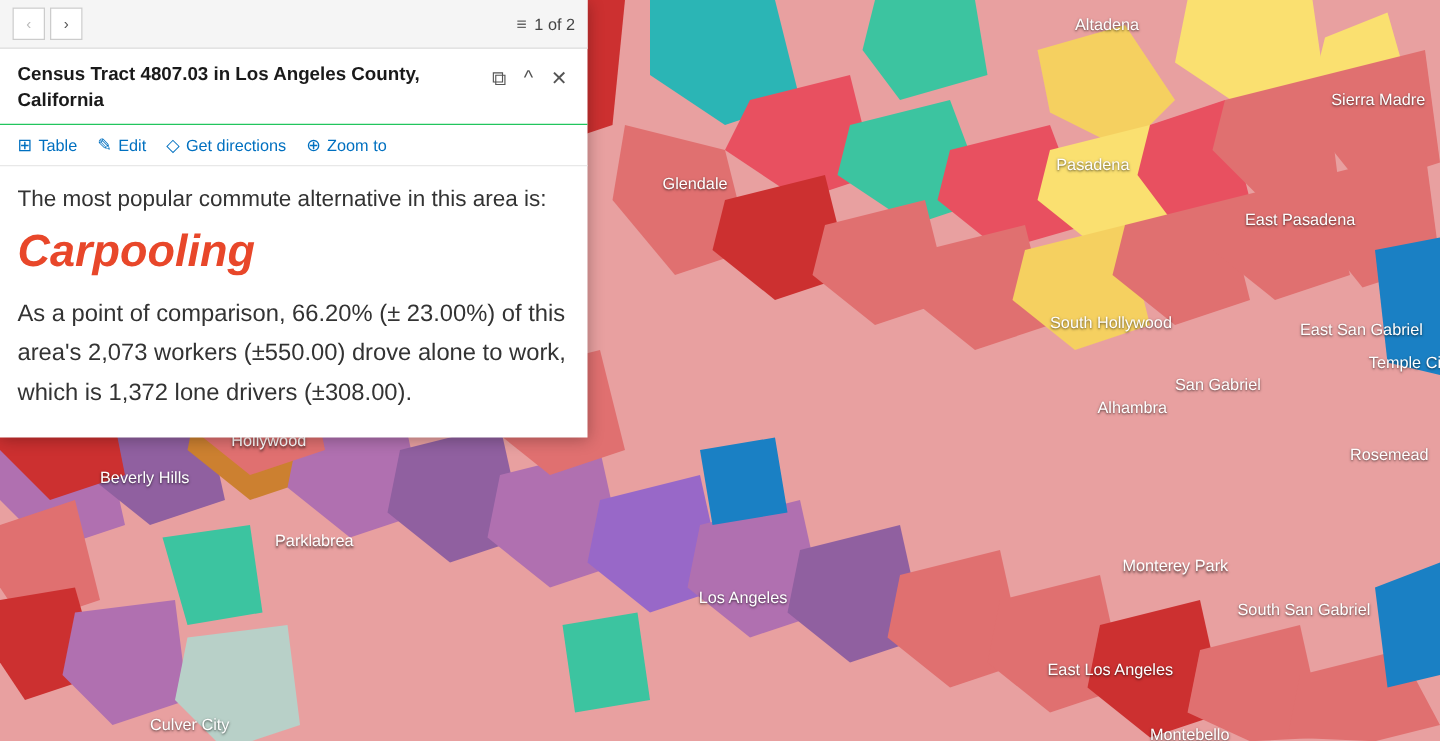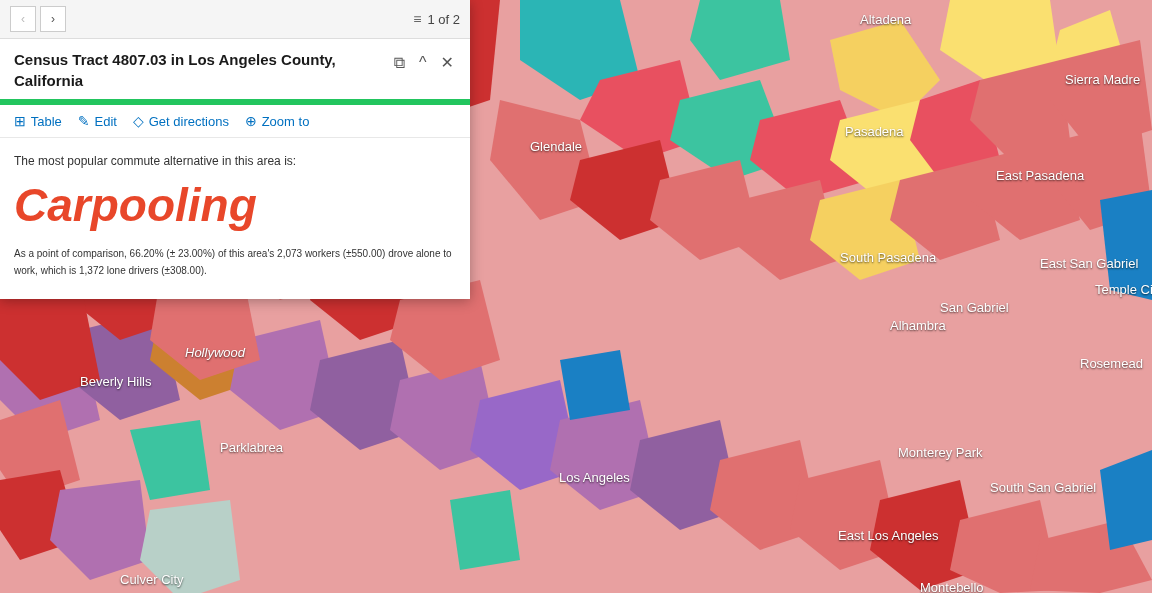--- a/index.html
+++ b/index.html
@@ -71,21 +71,21 @@
       color: #666;
       font-size: 14px;
     }
 
     
     .title-bar {
       display: flex;
       align-items: flex-start;
       justify-content: space-between;
       padding: 10px 14px 8px 14px;
-      border-bottom: 6px solid #22c55e;
+      border-bottom: 1px solid #22c55e;
     }
 
     .title-text {
       font-size: 15px;
       font-weight: 600;
       color: #1a1a1a;
       max-width: 340px;
       line-height: 1.4;
     }
 
@@ -127,35 +127,35 @@
     .toolbar-icon {
       font-size: 14px;
     }
 
     
     .content-area {
       padding: 16px 14px 20px 14px;
     }
 
     .intro-text {
-      font-size: 12px;
+      font-size: 18px;
       color: #333;
       margin-bottom: 10px;
     }
 
     .carpooling-title {
-      font-size: 46px;
+      font-size: 36px;
       font-weight: 700;
       color: #e8472a;
       margin-bottom: 14px;
       font-style: italic;
     }
 
     .stats-text {
-      font-size: 10px;
+      font-size: 19px;
       color: #333;
       line-height: 1.65;
     }
 
     
     .map-label {
       position: absolute;
       color: white;
       font-size: 13px;
       font-family: Arial, sans-serif;
@@ -238,28 +238,28 @@
     <polygon points="0,290 80,280 100,380 40,400 0,360" fill="#cc3030"></polygon>
   </svg>
 
   
   <div id="map-labels">
   <div class="map-label" style="top: 12px; left: 860px;">Altadena</div>
       <div class="map-label" style="top: 72px; left: 1065px;">Sierra Madre</div>
       <div class="map-label" style="top: 128px; left: 530px; margin-top: 11px;">Glendale</div>
       <div class="map-label" style="top: 124px; left: 845px;">Pasadena</div>
       <div class="map-label" style="top: 168px; left: 996px;">East Pasadena</div>
-      <div class="map-label" style="top: 250px; left: 840px;">South Pasadena</div>
+      <div class="map-label" style="top: 250px; left: 840px;">South Hollywood</div>
       <div class="map-label" style="top: 256px; left: 1040px;">East San Gabriel</div>
       <div class="map-label" style="top: 282px; left: 1095px;">Temple City</div>
       <div class="map-label" style="top: 300px; left: 940px;">San Gabriel</div>
-      <div class="map-label" style="top: 318px; left: 878px; margin-left: 12px;">Alhambra</div>
+      <div class="map-label" style="top: 318px; left: 878px;">Alhambra</div>
       <div class="map-label" style="top: 374px; left: 80px;">Beverly Hills</div>
-      <div class="map-label" style="top: 345px; left: 185px; font-style: italic;">Hollywood</div>
-      <div class="map-label" style="top: 440px; left: 220px;">Parklabrea</div>
+      <div class="map-label" style="top: 345px; left: 185px;">Hollywood</div>
+      <div class="map-label" style="top: 425px; left: 220px;">Parklabrea</div>
       <div class="map-label" style="top: 356px; left: 1080px;">Rosemead</div>
       <div class="map-label" style="top: 445px; left: 898px;">Monterey Park</div>
       <div class="map-label" style="top: 468px; left: 990px; margin-top: 12px;">South San Gabriel</div>
       <div class="map-label" style="top: 470px; left: 548px; padding-left: 11px;">Los Angeles</div>
       <div class="map-label" style="top: 528px; left: 838px;">East Los Angeles</div>
       <div class="map-label" style="top: 572px; left: 120px;">Culver City</div>
       <div class="map-label" style="top: 568px; left: 920px; margin-top: 12px;">Montebello</div>
     </div>
 </div>
 

